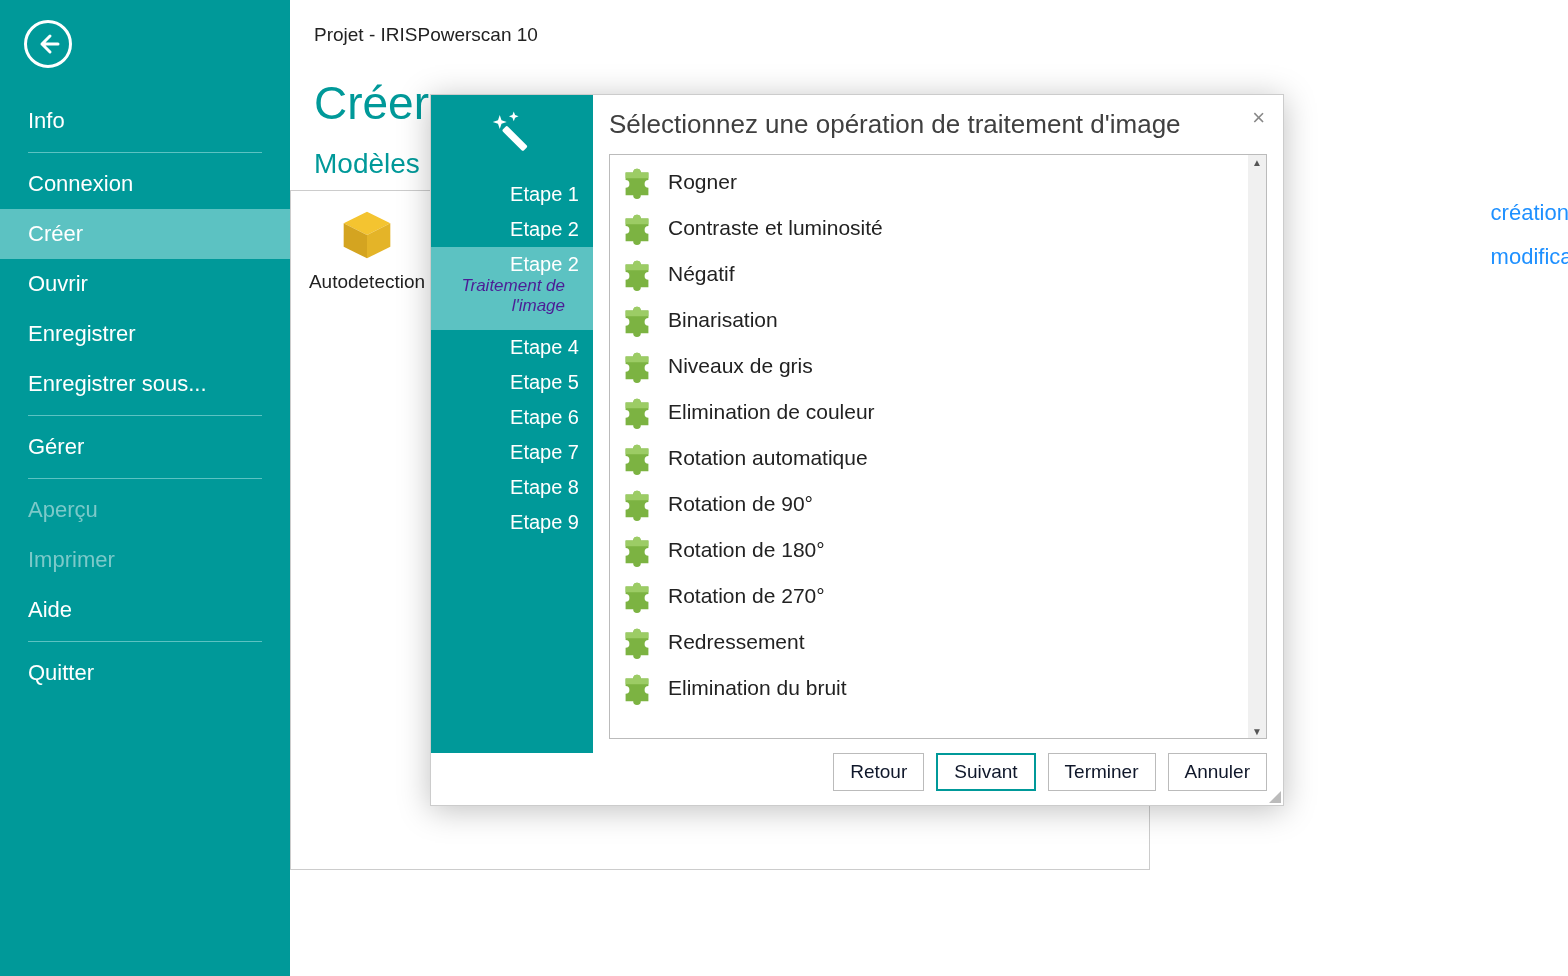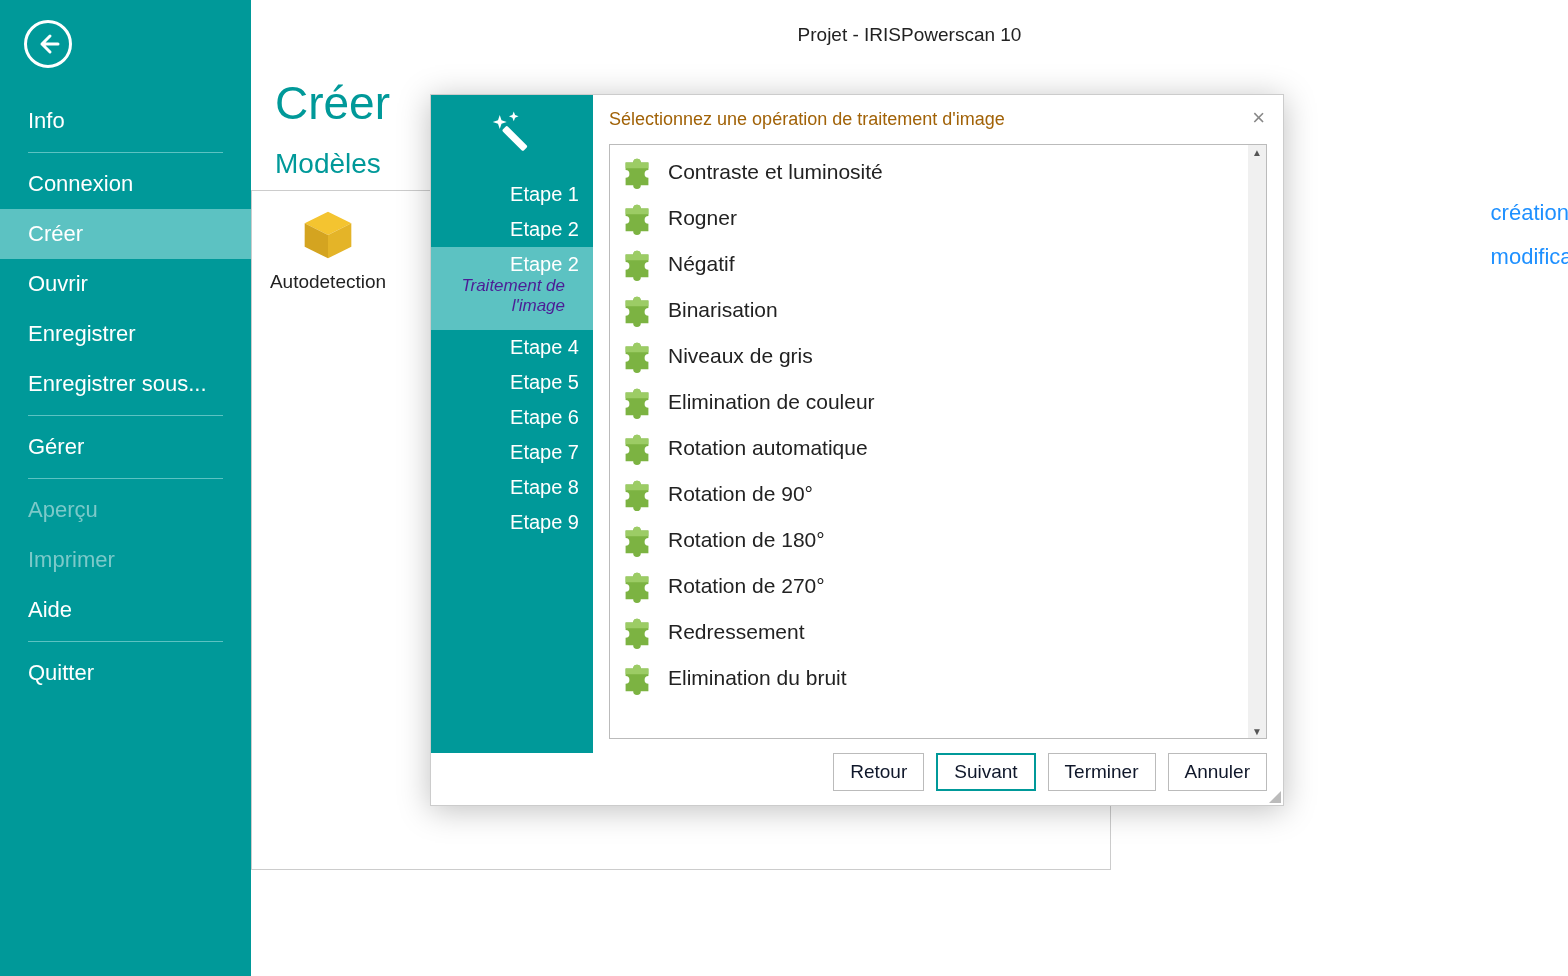--- a/index.html
+++ b/index.html
@@ -1,26 +1,26 @@
 <!DOCTYPE html>
 <html><head>
 <meta charset="utf-8">
 <style>
 * { box-sizing: border-box; margin: 0; padding: 0; }
 body { font-family: "Segoe UI", Arial, sans-serif; background: #fff; width: 1568px; height: 976px; overflow: hidden; }
 .app { display: flex; width: 100%; height: 100%; }
-.sidebar { width: 251px; background: #009999; color: #fff; padding-top: 20px; flex-shrink: 0; }
+.sidebar { width: 290px; background: #009999; color: #fff; padding-top: 20px; flex-shrink: 0; }
 .back-btn { width: 48px; height: 48px; border: 3px solid #fff; border-radius: 50%; margin-left: 24px; margin-bottom: 28px; display: flex; align-items: center; justify-content: center; cursor: pointer; }
 .back-btn svg { width: 24px; height: 24px; }
 .menu-item { padding: 12px 28px; font-size: 22px; cursor: pointer; }
 .menu-item.active { background: #5cc2c2; }
 .menu-item.disabled { color: #7cc9c9; cursor: default; }
 .menu-divider { border-top: 1px solid #5cc2c2; margin: 6px 28px; }
 .main { flex: 1; position: relative; padding: 0 24px; }
-.titlebar { text-align: center; padding-top: 24px; font-size: 19px; color: #222; }
+.titlebar { padding-top: 24px; font-size: 19px; color: #222; }
 .page-title { color: #009999; font-size: 46px; font-weight: 300; margin-top: 30px; margin-bottom: 18px; }
 .section-title { color: #009999; font-size: 28px; font-weight: 300; margin-bottom: 12px; }
 .template-box { display: flex; align-items: flex-start; gap: 20px; }
 .template-item { text-align: center; width: 120px; }
 .template-icon { width: 56px; height: 56px; margin: 0 auto 8px; }
 .template-label { font-size: 19px; color: #222; word-break: break-word; }
 .right-panel { position: absolute; right: -40px; top: 200px; font-size: 22px; color: #1e90ff; }
 .right-panel div { margin-bottom: 18px; }
 .gallery { border: 1px solid #ccc; width: 860px; height: 680px; position: absolute; left: 0; top: 190px; padding: 16px; }
 
@@ -29,21 +29,21 @@
 .wizard-body { display: flex; flex: 1; overflow: hidden; }
 .wizard-steps { width: 162px; background: #009999; color: #fff; display: flex; flex-direction: column; }
 .wizard-icon-area { height: 82px; display: flex; align-items: center; justify-content: center; }
 .wizard-icon-area svg { width: 56px; height: 56px; }
 .step { padding: 6px 14px 6px 8px; text-align: right; font-size: 20px; cursor: pointer; }
 .step.active { background: #5cc2c2; }
 .step-sub { font-size: 17px; color: #c9ecec; text-align: right; padding-right: 14px; padding-bottom: 8px; }
 .step.active .step-sub { color: #4c1d95; font-style: italic; }
 .wizard-content { flex: 1; padding: 14px 16px 0 16px; display: flex; flex-direction: column; position: relative; }
 .wizard-close { position: absolute; right: 10px; top: 6px; font-size: 22px; color: #888; cursor: pointer; padding: 4px 8px; }
-.wizard-title { color: #a16207; font-size: 18px; font-weight: 400; margin-bottom: 14px; padding-right: 30px; }
+.wizard-title { color: #404040; font-size: 26px; font-weight: 400; margin-bottom: 14px; padding-right: 30px; }
 .op-list-wrap { border: 1px solid #bbb; flex: 1; overflow: hidden; display: flex; margin-bottom: 14px; }
 .op-list { flex: 1; overflow-y: hidden; padding: 4px 0; }
 .op-item { display: flex; align-items: center; padding: 4px 8px; cursor: pointer; }
 .op-icon { width: 38px; height: 38px; margin-right: 12px; flex-shrink: 0; }
 .op-label { font-size: 21px; color: #222; }
 .scrollbar-col { width: 18px; background: #f0f0f0; position: relative; }
 .scroll-arrow { position: absolute; left: 0; right: 0; height: 14px; display: flex; align-items: center; justify-content: center; color: #555; font-size: 10px; }
 .scroll-arrow.up { top: 0; }
 .scroll-arrow.down { bottom: 0; }
 .wizard-footer { padding: 0 16px 14px 16px; display: flex; justify-content: flex-end; gap: 12px; position: relative; }
@@ -132,28 +132,28 @@
     <div class="wizard-content">
       <div class="wizard-close">×</div>
       <div class="wizard-title">Sélectionnez une opération de traitement d'image</div>
       <div class="op-list-wrap">
         <div class="op-list" id="op-list">
             <div class="op-item">
               <div class="op-icon"><svg viewBox="0 0 40 40">
                   <path fill="#7cb342" d="M8 10 h8 a4 4 0 1 1 8 0 h8 v8 a4 4 0 1 0 0 8 v8 h-8 a4 4 0 1 1 -8 0 h-8 v-8 a4 4 0 1 0 0 -8 z"></path>
                   <path fill="#9ccc65" d="M8 10 h8 a4 4 0 1 1 8 0 h8 v6 h-24 z"></path>
                 </svg></div>
+              <div class="op-label">Rogner</div>
+            </div>
+            <div class="op-item">
+              <div class="op-icon"><svg viewBox="0 0 40 40">
+                  <path fill="#7cb342" d="M8 10 h8 a4 4 0 1 1 8 0 h8 v8 a4 4 0 1 0 0 8 v8 h-8 a4 4 0 1 1 -8 0 h-8 v-8 a4 4 0 1 0 0 -8 z"></path>
+                  <path fill="#9ccc65" d="M8 10 h8 a4 4 0 1 1 8 0 h8 v6 h-24 z"></path>
+                </svg></div>
               <div class="op-label">Contraste et luminosité</div>
-            </div>
-            <div class="op-item">
-              <div class="op-icon"><svg viewBox="0 0 40 40">
-                  <path fill="#7cb342" d="M8 10 h8 a4 4 0 1 1 8 0 h8 v8 a4 4 0 1 0 0 8 v8 h-8 a4 4 0 1 1 -8 0 h-8 v-8 a4 4 0 1 0 0 -8 z"></path>
-                  <path fill="#9ccc65" d="M8 10 h8 a4 4 0 1 1 8 0 h8 v6 h-24 z"></path>
-                </svg></div>
-              <div class="op-label">Rogner</div>
             </div>
             <div class="op-item">
               <div class="op-icon"><svg viewBox="0 0 40 40">
                   <path fill="#7cb342" d="M8 10 h8 a4 4 0 1 1 8 0 h8 v8 a4 4 0 1 0 0 8 v8 h-8 a4 4 0 1 1 -8 0 h-8 v-8 a4 4 0 1 0 0 -8 z"></path>
                   <path fill="#9ccc65" d="M8 10 h8 a4 4 0 1 1 8 0 h8 v6 h-24 z"></path>
                 </svg></div>
               <div class="op-label">Négatif</div>
             </div>
             <div class="op-item">
               <div class="op-icon"><svg viewBox="0 0 40 40">

